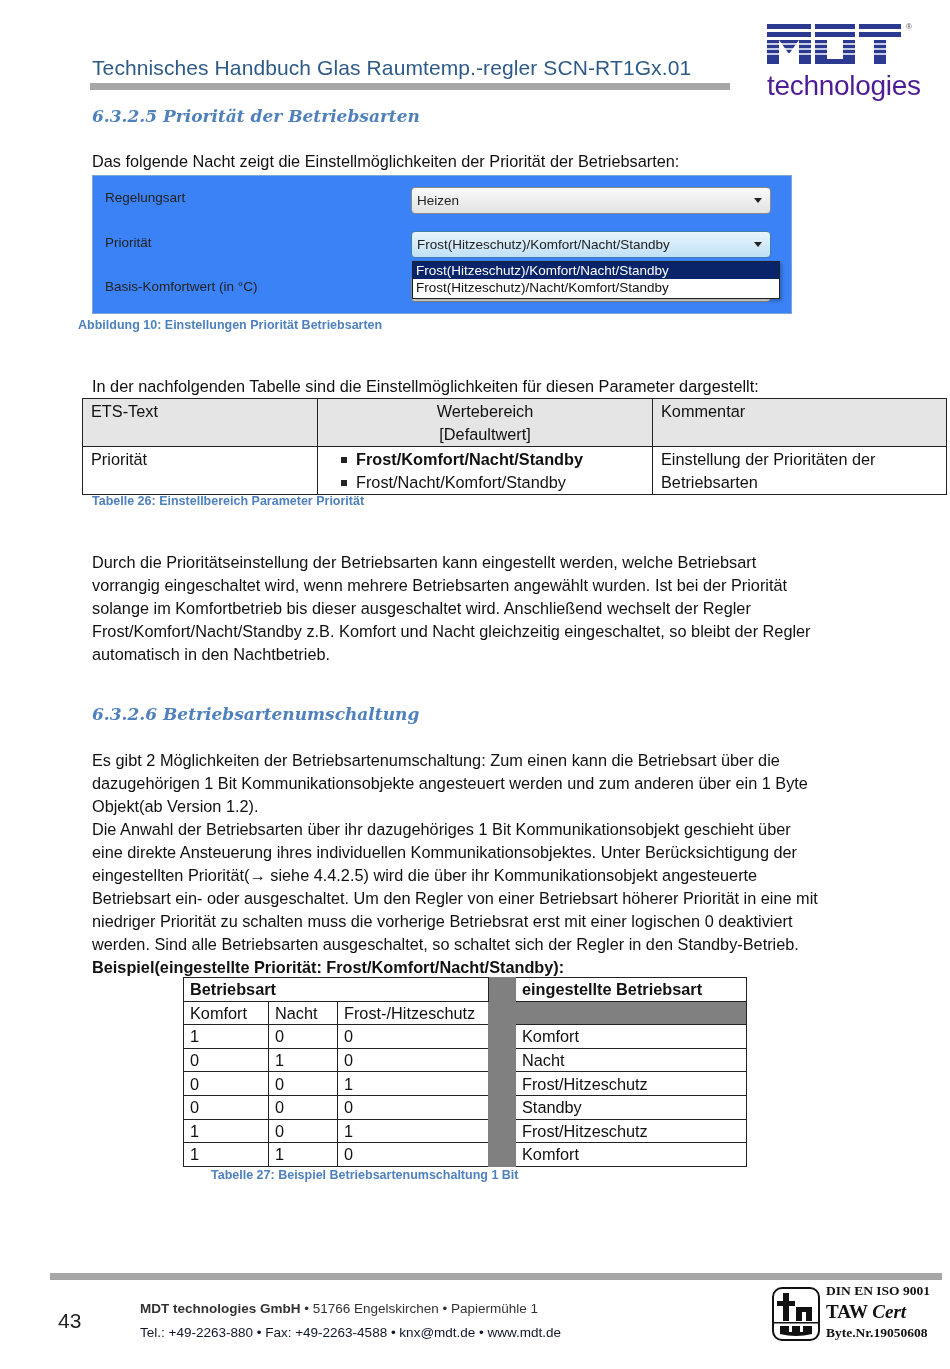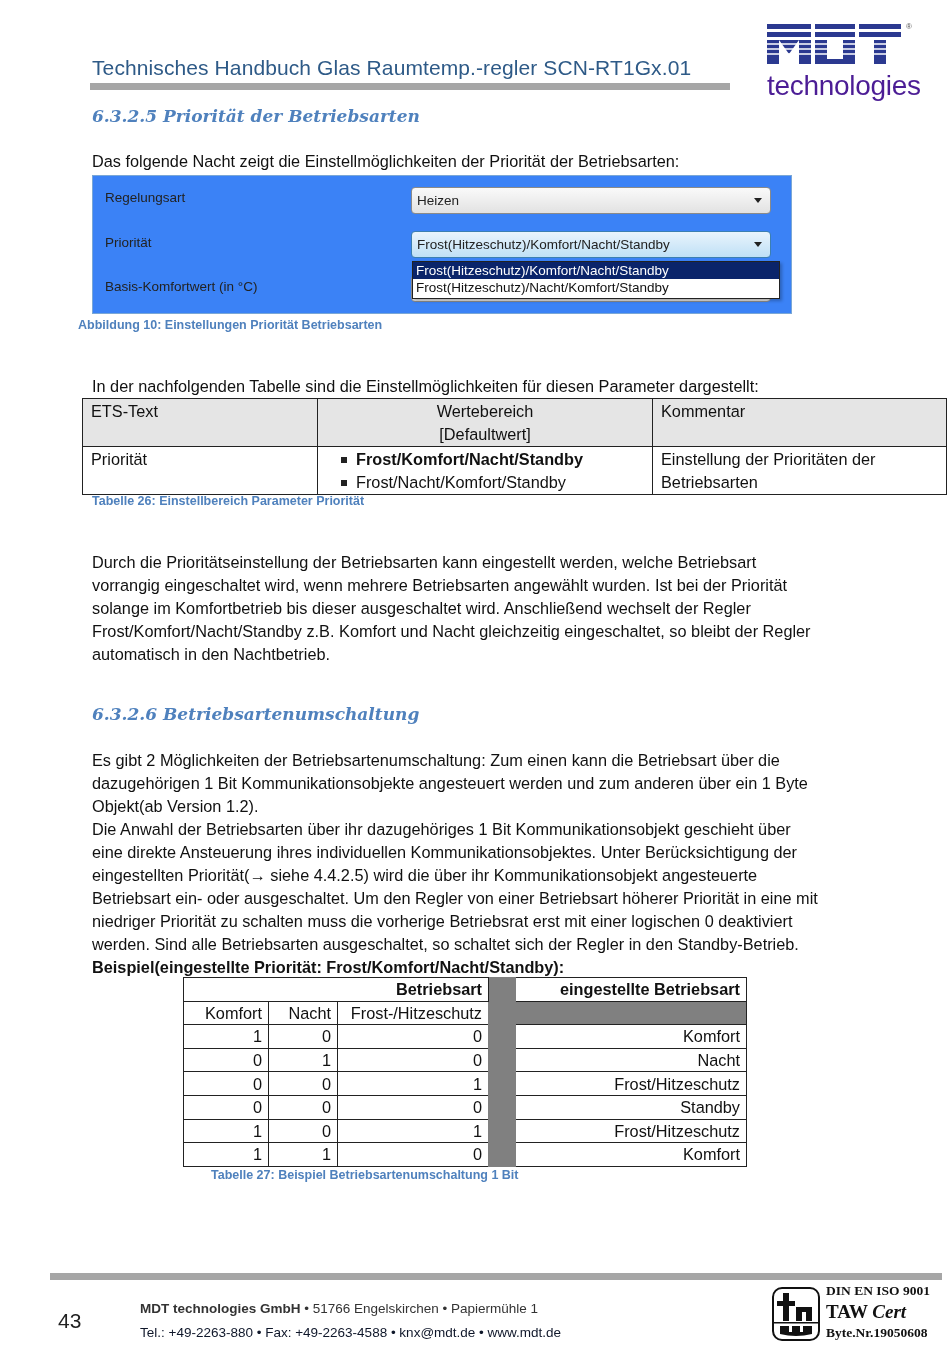--- a/index.html
+++ b/index.html
@@ -29,21 +29,21 @@
   
   table { border-collapse:collapse; }
   .t26 { position:absolute; left:82px; top:398px; width:865px; font-size:16.3px; }
   .t26 td, .t26 th { border:1px solid #222; vertical-align:top; padding:1px 8px 0 8px; line-height:23px; font-weight:normal; }
   .t26 th { background:#e5e5e5; text-align:left; }
   .t26 ul { margin:0; padding:0 0 0 30px; list-style:none; }
   .t26 li { position:relative; }
   .t26 li::before { content:""; position:absolute; left:-15px; top:9px; width:6px; height:6px; background:#222; }
 
   
-  .t27 { position:absolute; left:183px; top:977px; font-size:16.3px; text-align:right; }
+  .t27 { position:absolute; left:183px; top:977px; font-size:16.3px; text-align:left; }
   .t27 td { border:1px solid #222; height:22.6px; padding:0 6px; line-height:22px; }
   .t27 .gap { background:#808080; border:1px solid #808080; width:26px; padding:0; }
   .t27 .greyrow { background:#808080; }
   .t27 .bold { font-weight:bold; }
 
   .foot-bar { left:50px; top:1273px; width:892px; height:7px; background:#a6a6a6; }
   .page-no { left:58px; top:1309px; font-size:21px; color:#222; }
   .foot1 { left:140px; top:1301px; font-size:13.5px; color:#333; white-space:nowrap; }
   .foot2 { left:140px; top:1325px; font-size:13.5px; color:#0f172a; white-space:nowrap; }
   .cert { left:770px; top:1283px; width:175px; height:62px; }

